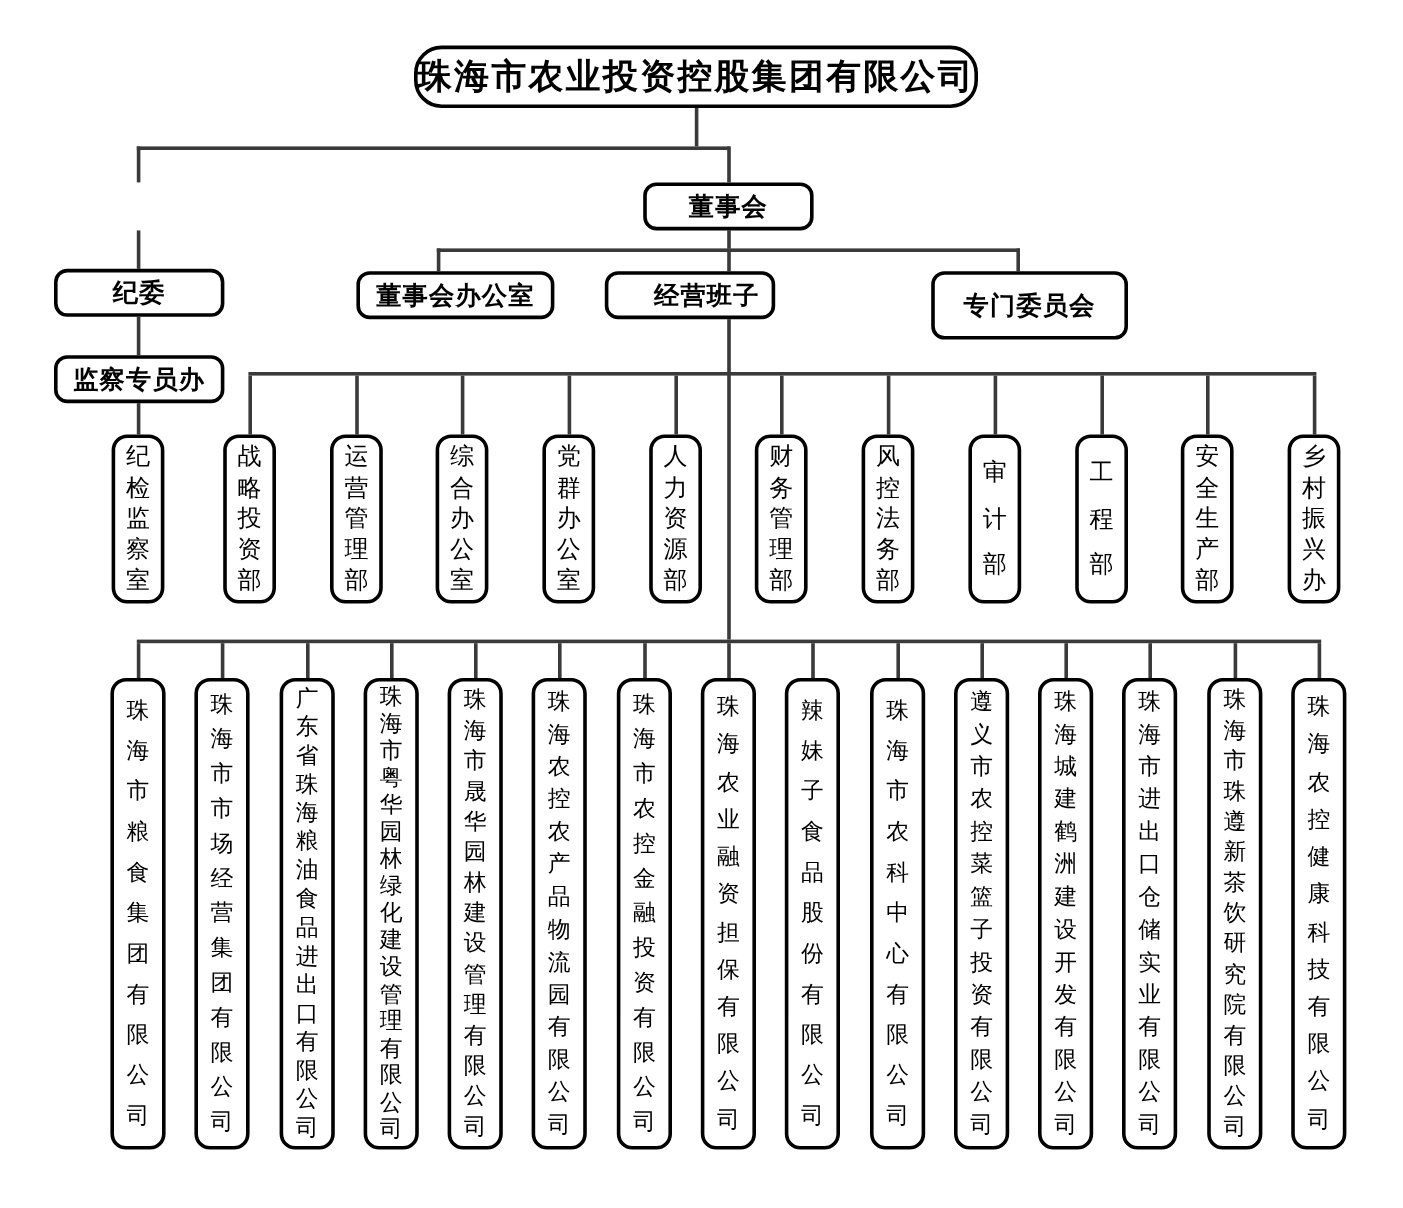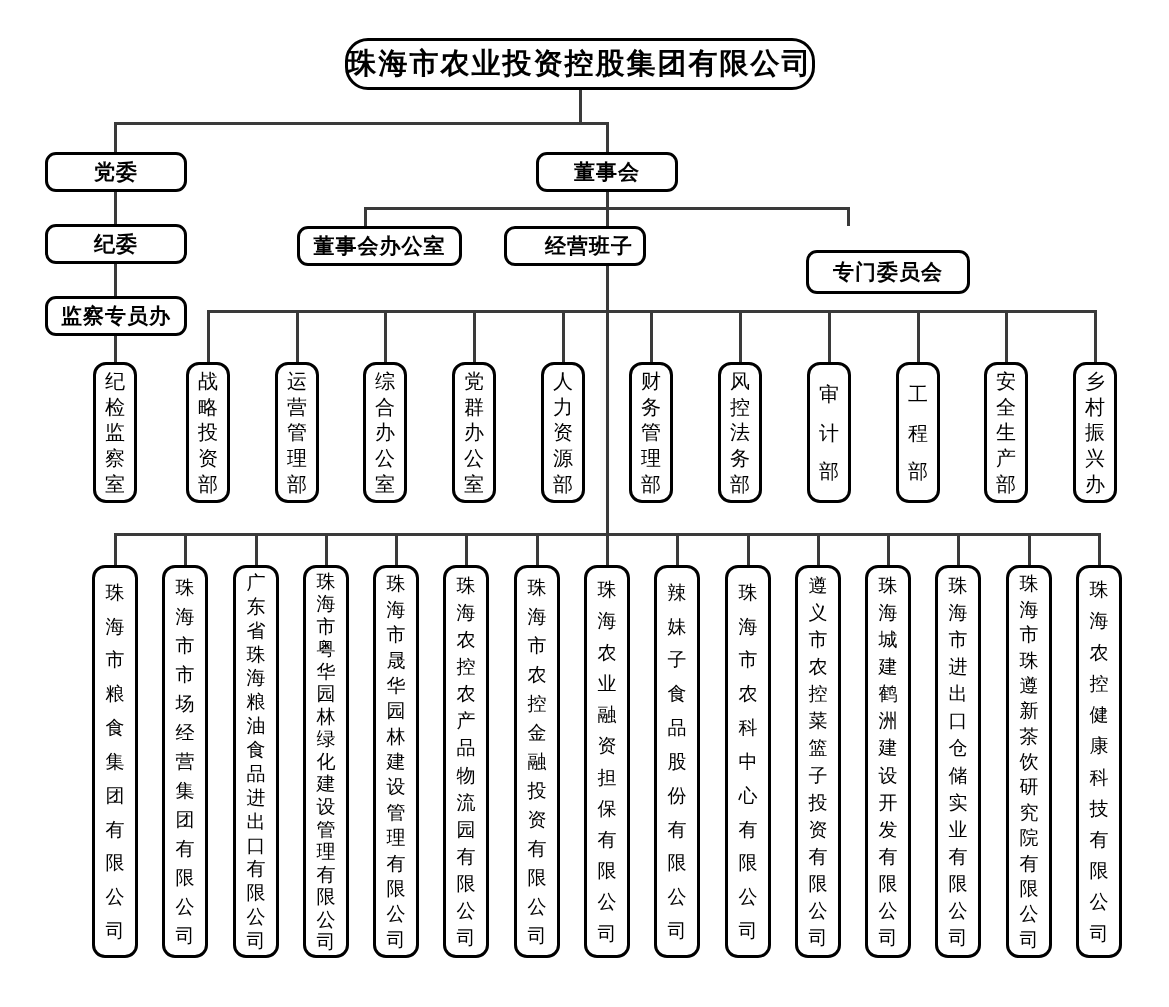--- a/index.html
+++ b/index.html
@@ -34,21 +34,21 @@
     left: 345px; top: 38px; width: 470px; height: 52px;
     font-size: 29px; border-width: 3.5px; border-radius: 23px;
     letter-spacing: 2px;
   }
   .b-dangwei  { left: 45px;  top: 152px; width: 142px; height: 40px; }
   .b-jiwei    { left: 45px;  top: 224px; width: 142px; height: 40px; text-align: center; }
   .b-jiancha  { left: 45px;  top: 296px; width: 142px; height: 40px; }
   .b-dongshihui { left: 536px; top: 152px; width: 142px; height: 40px; }
   .b-dshbgs   { left: 297px; top: 226px; width: 165px; height: 40px; }
   .b-jybz     { left: 504px; top: 226px; width: 142px; height: 40px; padding-left: 28px; }
-  .b-zmwyh    { left: 806px; top: 226px; width: 164px; height: 44px; margin-top: 24px; }
+  .b-zmwyh    { left: 776px; top: 226px; width: 164px; height: 57px; }
   
   .dept-col, .sub-col { position: absolute; }
   .dept-col { top: 313px; width: 44px; }
   .dept-col.no-riser { top: 362px; }
   .sub-col  { top: 536px; width: 46px; }
   .riser { width: 3px; background: #3a3a3a; margin: 0 auto; }
   .dept-col .riser { height: 49px; }
   .sub-col  .riser { height: 29px; }
   .vbox {
     box-sizing: border-box;
@@ -80,21 +80,20 @@
   <div class="hline" style="left:364px;  top:207px; width:486px;"></div>
   <div class="vline" style="left:363.5px; top:207px; height:19px;"></div>
   <div class="vline" style="left:605.5px; top:207px; height:19px;"></div>
   <div class="vline" style="left:846.5px; top:207px; height:19px;"></div>
   <div class="vline" style="left:605.5px; top:266px; height:267px;"></div>
   <div class="hline" style="left:206.5px; top:310px; width:890px;"></div>
   <div class="hline" style="left:113.5px; top:533px; width:987px;"></div>
 
   <div class="hbox title-box">珠海市农业投资控股集团有限公司</div>
 
-  <div class="hbox b-dangwei">党委</div>
   <div class="hbox b-jiwei">纪委</div>
   <div class="hbox b-dongshihui">董事会</div>
 
   <div class="hbox b-jiancha">监察专员办</div>
   <div class="hbox b-dshbgs">董事会办公室</div>
   <div class="hbox b-jybz">经营班子</div>
   <div class="hbox b-zmwyh">专门委员会</div>
 
   <div class="dept-col no-riser" style="left:93px;">
     <div class="vbox">

